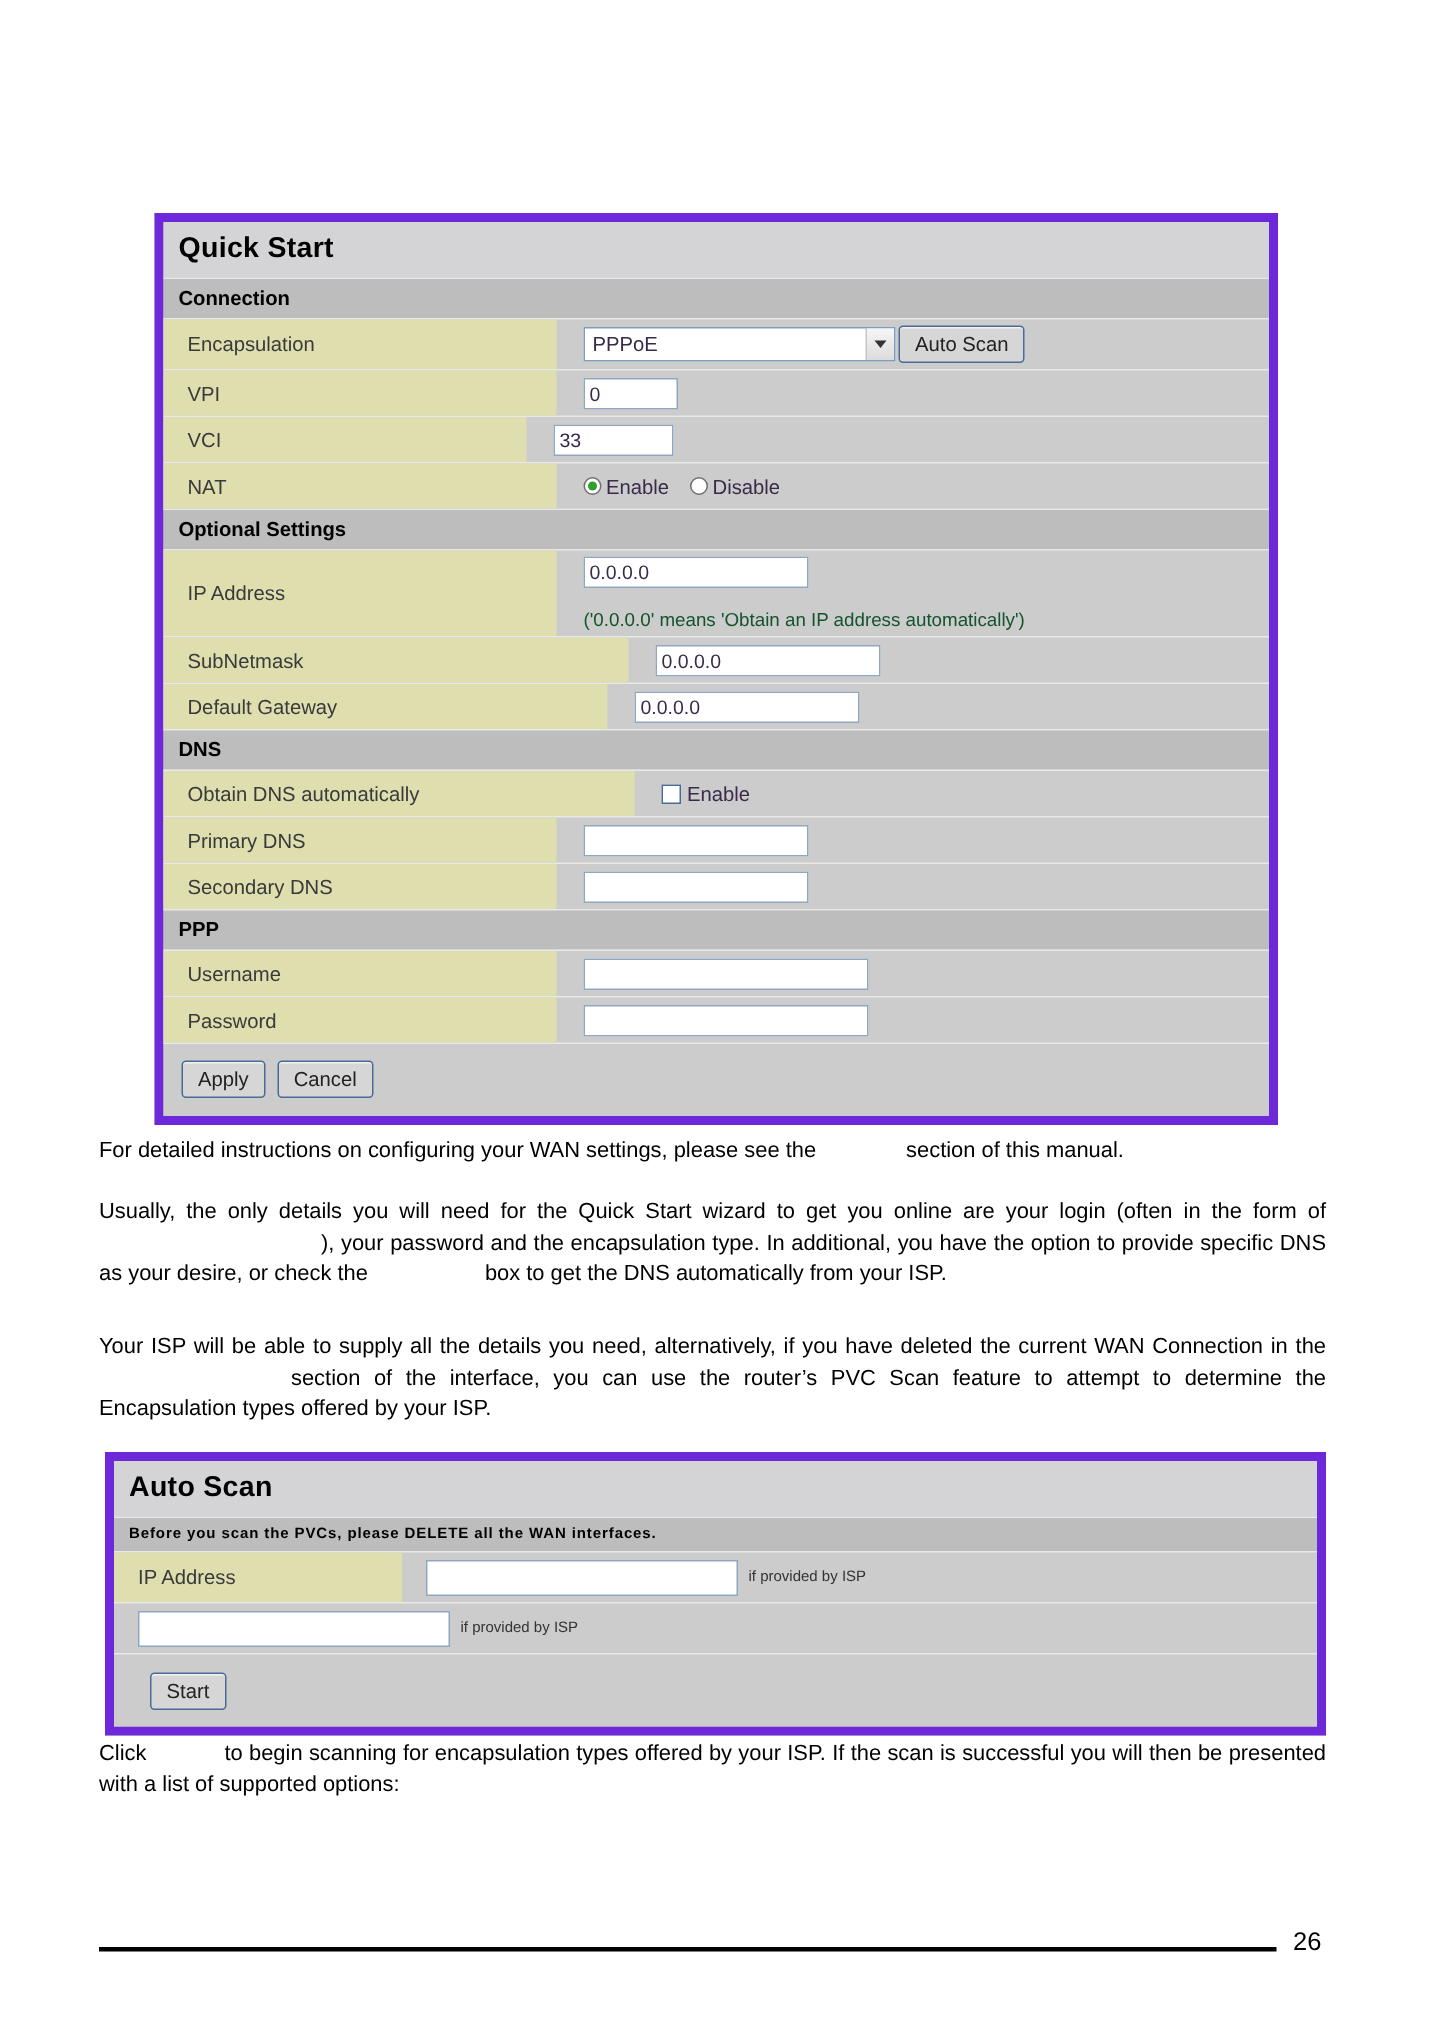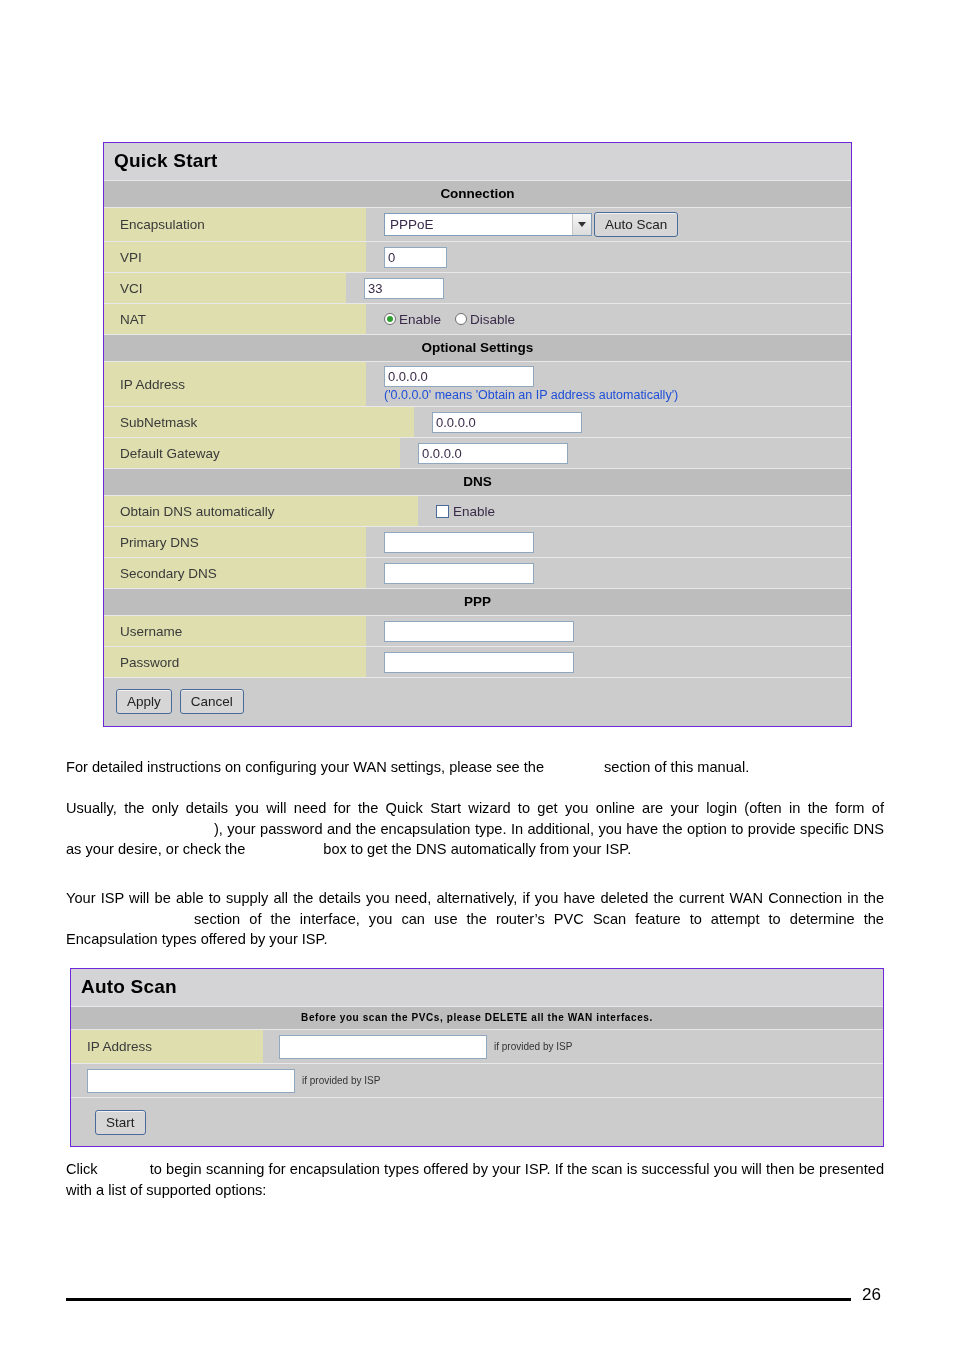--- a/index.html
+++ b/index.html
@@ -13,39 +13,38 @@
     position: relative;
     font-family: "Liberation Sans", sans-serif;
     color: #000;
     overflow: hidden;
   }
 
   
   .panel {
     position: absolute;
     background: #cccccc;
-    border: 1px solid #6d28d9;
+    border: 6px solid #6d28d9;
     box-sizing: border-box;
   }
   .panel-title {
     background: #d4d4d6;
     font-size: 19px;
     font-weight: bold;
     color: #000;
     padding: 7px 10px 8px 10px;
     letter-spacing: 0.2px;
   }
   .section-head {
     background: #bdbdbd;
     font-size: 13.5px;
     font-weight: bold;
     color: #000;
     padding: 5px 10px 6px 10px;
     border-top: 1px solid #e8e8e8;
-    text-align: center;
   }
   .section-head.wide {
     letter-spacing: 0.6px;
     font-size: 10px;
   }
   .row {
     display: flex;
     align-items: stretch;
     border-top: 1px solid #e8e8e8;
     background: #cccccc;
@@ -154,21 +153,21 @@
   .radio.on::after {
     content:""; position:absolute; left:2px; top:2px;
     width:6px; height:6px; border-radius:50%; background:#2fa02f;
   }
   .cb {
     width: 13px; height: 13px; background:#fff;
     border: 1px solid #4a6b9a; box-sizing:border-box;
     display:inline-block;
   }
   .opt-label { font-size: 13.5px; color:#3a2a4a; }
-  .hint { font-size: 12.5px; color: #1d4ed8; margin-top: 1px; }
+  .hint { font-size: 12.5px; color: #14532d; margin-top: 14px; }
   .suffix { font-size: 10px; color: #333; }
 
   .btn-bar {
     background: #cccccc;
     border-top: 1px solid #e8e8e8;
     padding: 11px 0 12px 12px;
     display: flex;
     gap: 8px;
   }
 

